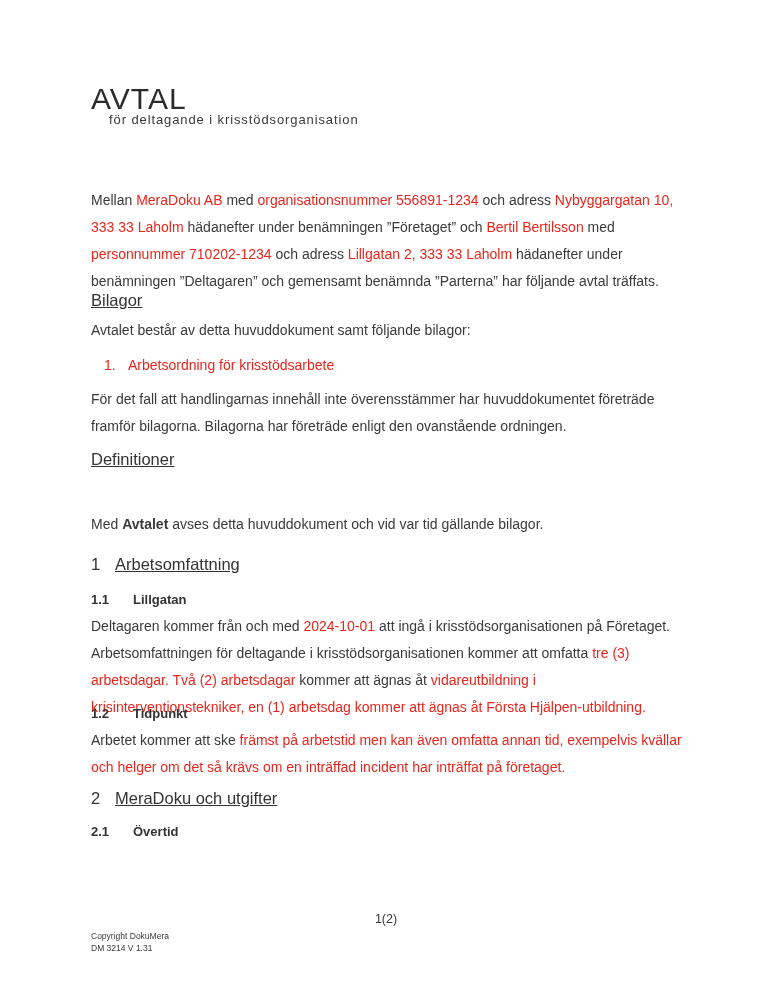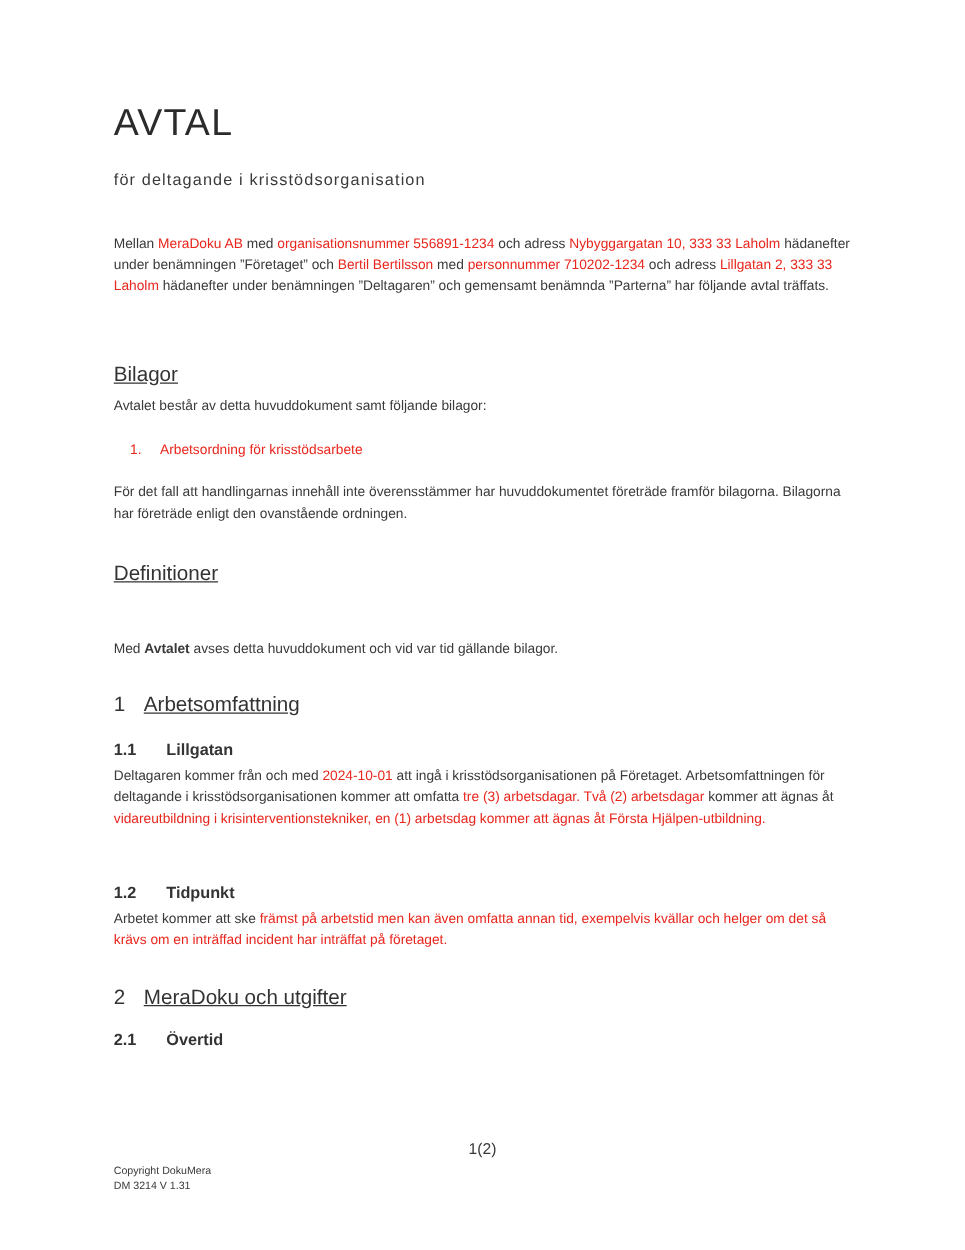--- a/index.html
+++ b/index.html
@@ -22,21 +22,21 @@
     position:absolute;left:91px;width:595px;top:0;height:1000px;
   }
   .abs{position:absolute;left:0;right:0;}
   .doc-title{
     font-size:30px;font-weight:400;letter-spacing:1px;color:#2b2b2b;line-height:1.1;
   }
   .doc-subtitle{
     font-size:13px;font-weight:400;letter-spacing:0.9px;color:#3a3a3a;
   }
   p.body, .list-row{
-    font-size:11px;line-height:17px;color:var(--ink);
+    font-size:14px;line-height:27px;color:var(--ink);
   }
   .h2{
     font-size:16.5px;font-weight:400;color:#333333;line-height:1.2;text-decoration:underline;
   }
   .h3{
     font-size:13px;font-weight:700;color:#333333;line-height:1.2;
   }
   .h2 .sec-num{display:inline-block;min-width:24px;}
   .h3 .sec-num{display:inline-block;min-width:42px;font-weight:700;}
   .red{color:var(--red);}
@@ -53,21 +53,21 @@
   }
 </style>
 </head>
 <body>
 
 <div class="page">
   <div class="content">
 
     <h1 class="abs doc-title" style="top:82px;">AVTAL</h1>
 
-    <div class="abs doc-subtitle" style="top:136px;">för deltagande i krisstödsorganisation</div>
+    <div class="abs doc-subtitle" style="top:112px;margin-left:18px;">för deltagande i krisstödsorganisation</div>
 
     <p class="abs body" style="top:187px;"><span>Mellan </span><span class="red">MeraDoku AB</span><span> med </span><span class="red">organisationsnummer 556891-1234</span><span> och adress </span><span class="red">Nybyggargatan 10, 333 33 Laholm</span><span> hädanefter under benämningen ”Företaget” och </span><span class="red">Bertil Bertilsson</span><span> med </span><span class="red">personnummer 710202-1234</span><span> och adress </span><span class="red">Lillgatan 2, 333 33 Laholm</span><span> hädanefter under benämningen ”Deltagaren” och gemensamt benämnda ”Parterna” har följande avtal träffats.</span></p>
 
     <h2 class="abs h2" style="top:291px;">Bilagor</h2>
 
     <p class="abs body" style="top:317px;">Avtalet består av detta huvuddokument samt följande bilagor:</p>
 
     <div class="abs list-row" style="top:352px;">
       <span class="list-num">1.</span><span>Arbetsordning för krisstödsarbete</span>
     </div>

